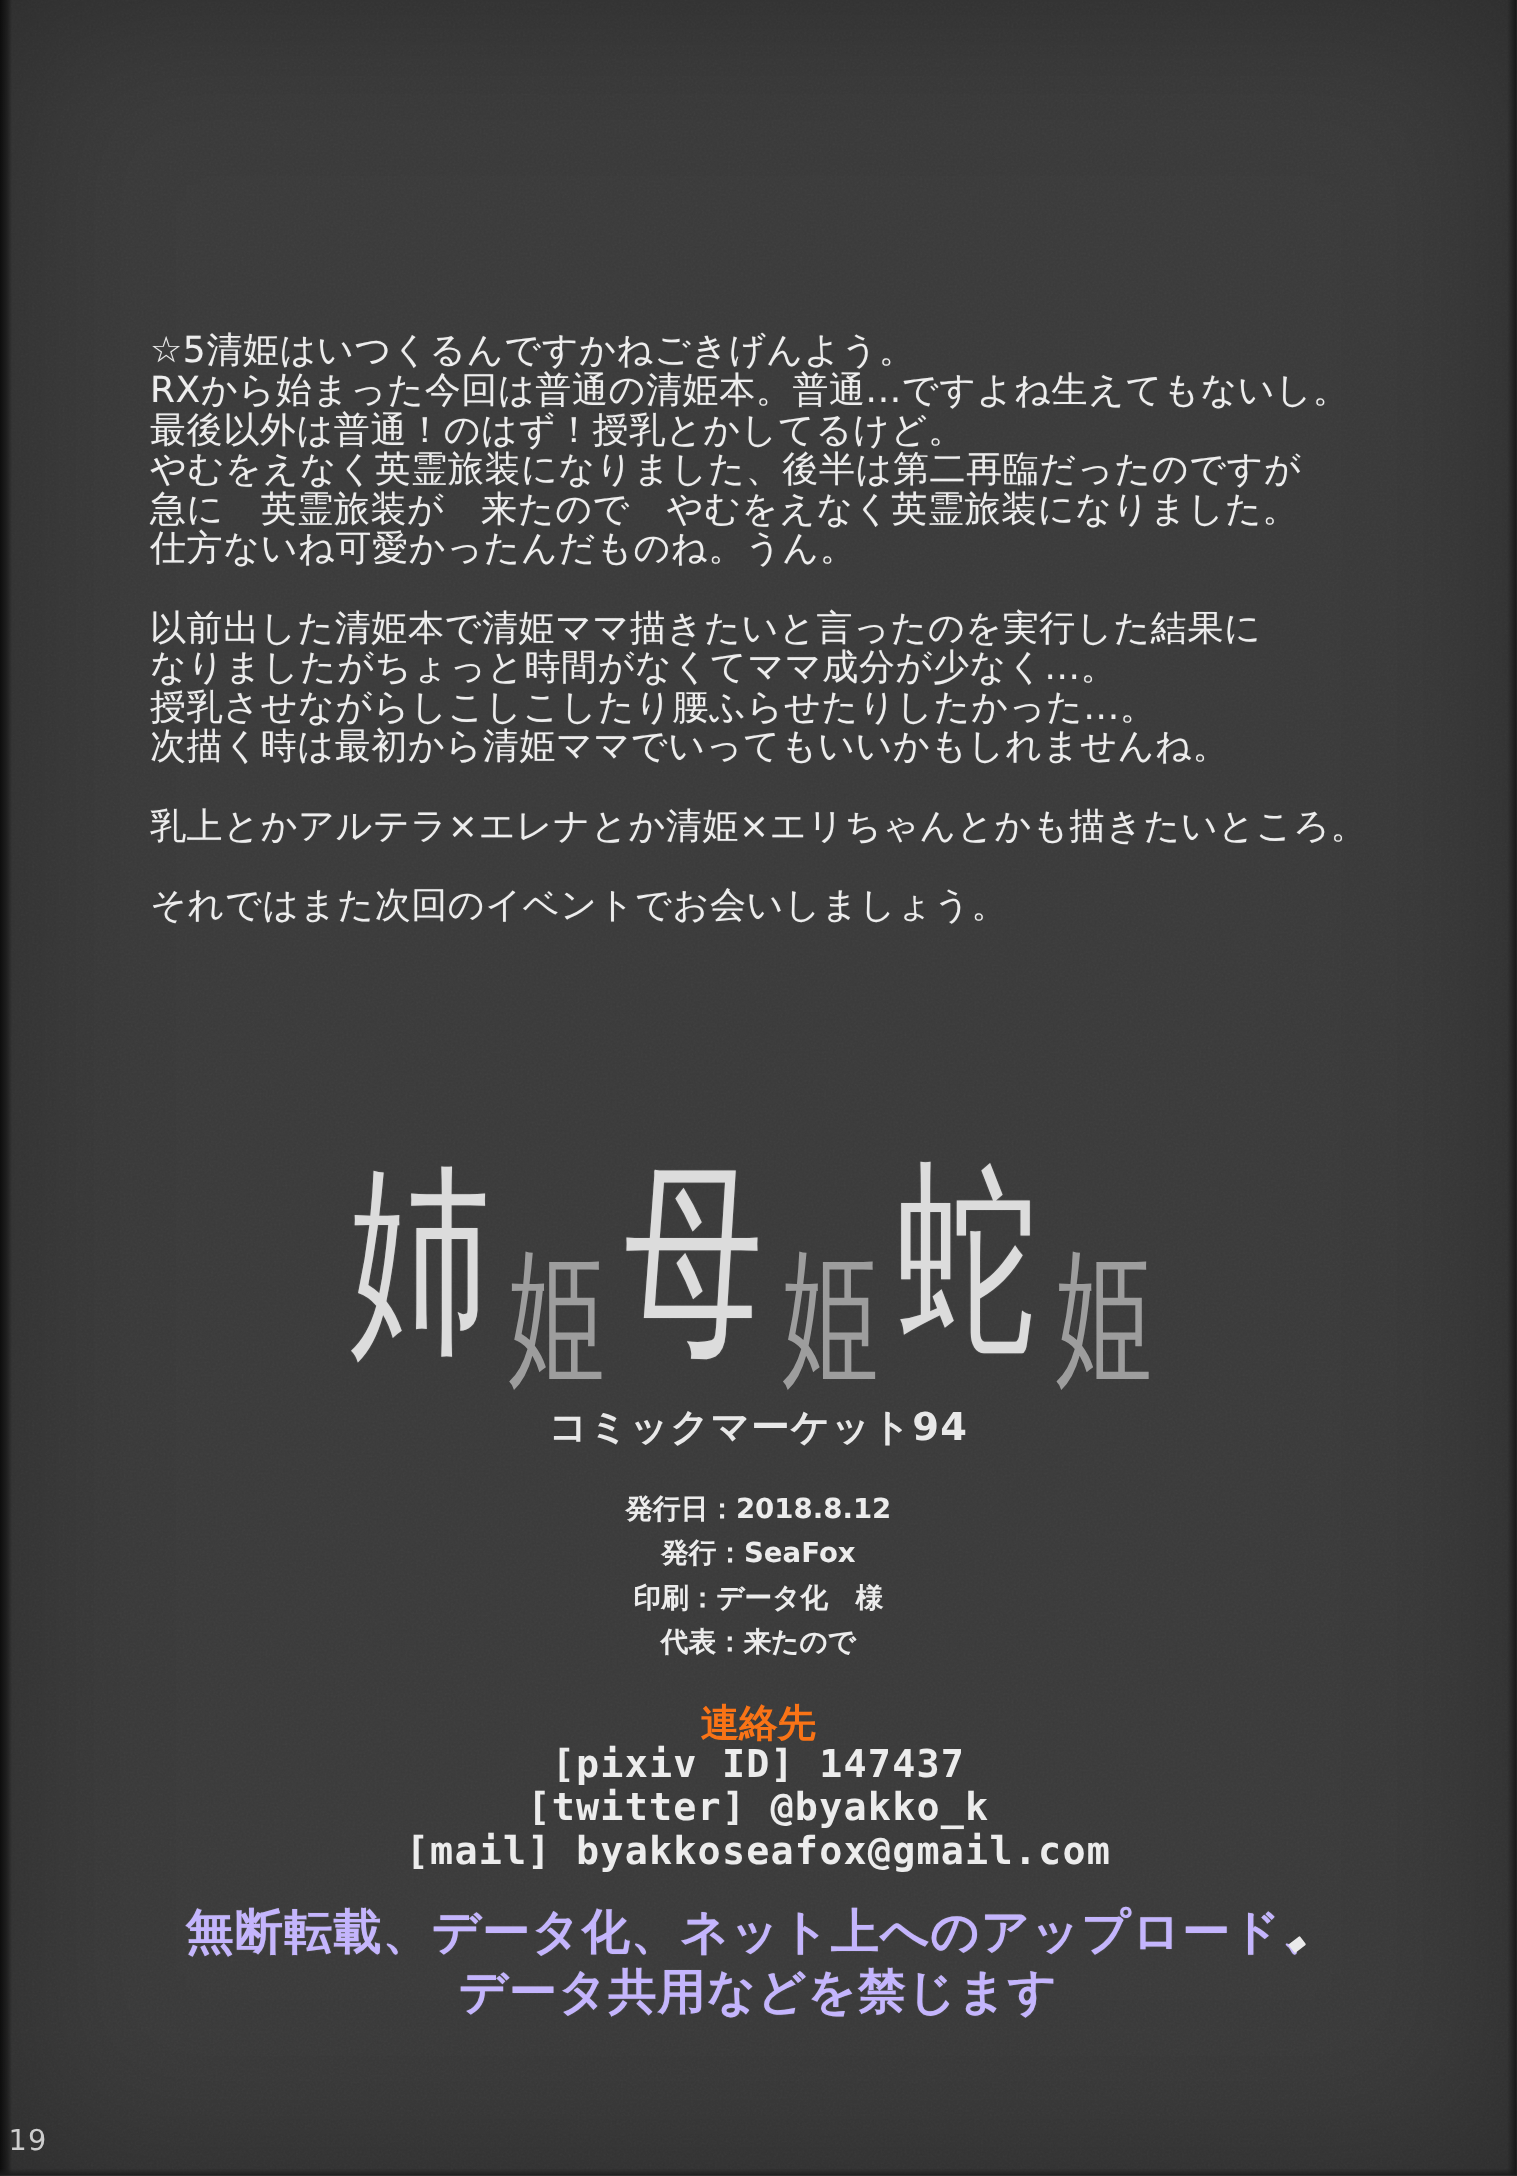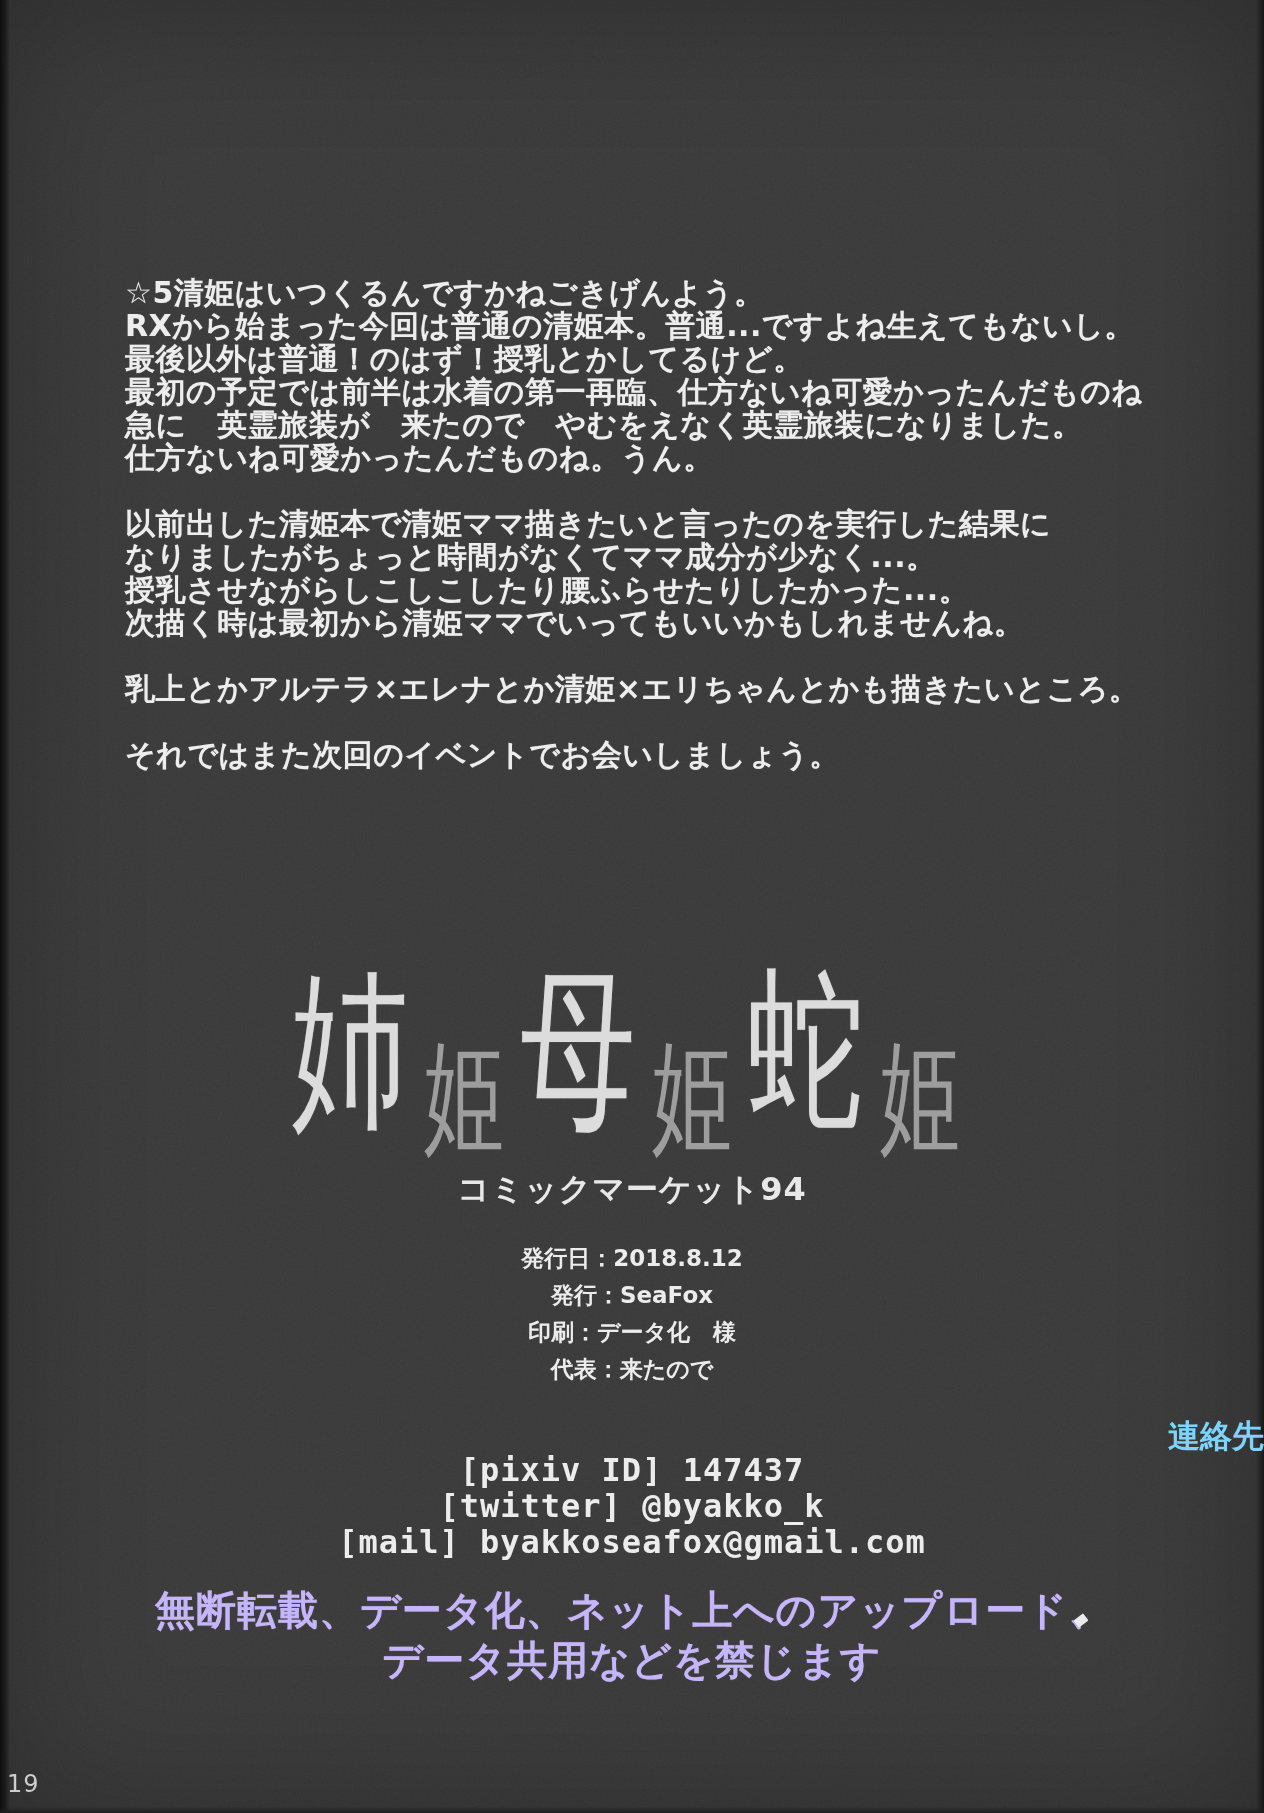--- a/index.html
+++ b/index.html
@@ -36,21 +36,21 @@
     position: absolute; inset: 0;
     box-shadow: inset 0 0 140px rgba(0,0,0,0.28);
     pointer-events: none;
   }
 
   
   .afterword {
     position: absolute;
     left: 125px; top: 276px; width: 1070px;
     font-size: 30px; line-height: 33px;
-    font-weight: bold;
+    font-weight: normal;
     letter-spacing: 0.5px;
     color: #ededed;
     text-shadow: 0 0 1px rgba(255,255,255,0.25);
   }
   .afterword .para { margin: 0 0 33px 0; }
   .afterword .line { white-space: pre; }
 
   
   .title-logo {
     position: absolute; top: 965px; left: 0; width: 100%;
@@ -87,23 +87,23 @@
   .colophon {
     position: absolute; top: 1240px; left: 0; width: 100%;
     text-align: center;
     font-size: 23px; line-height: 37px;
     font-weight: bold;
     color: #ececec;
   }
 
   .contact-heading {
     position: absolute; top: 1415px; left: 0; width: 100%;
-    text-align: right;
+    text-align: center;
     font-size: 32px; font-weight: bold;
-    color: #7dd3fc;
+    color: #f97316;
   }
   .contact {
     position: absolute; top: 1452px; left: 0; width: 100%;
     text-align: center;
     font-family: "DejaVu Sans Mono", "Liberation Mono", monospace;
     font-size: 32px; line-height: 36px;
     font-weight: bold;
     letter-spacing: 1px;
     color: #ececec;
   }
@@ -151,21 +151,21 @@
   <div class="edge-left"></div>
   <div class="edge-right"></div>
   <div class="edge-bottom"></div>
   <div class="vignette"></div>
 
   <div class="afterword">
     <div class="para">
         <div class="line">☆5清姫はいつくるんですかねごきげんよう。</div>
         <div class="line">RXから始まった今回は普通の清姫本。普通...ですよね生えてもないし。</div>
         <div class="line">最後以外は普通！のはず！授乳とかしてるけど。</div>
-        <div class="line">最初の予定では前半は水着の第一再臨、仕方ないね可愛かったんだものね</div>
+        <div class="line">やむをえなく英霊旅装になりました、後半は第二再臨だったのですが</div>
         <div class="line">急に　英霊旅装が　来たので　やむをえなく英霊旅装になりました。</div>
         <div class="line">仕方ないね可愛かったんだものね。うん。</div>
       </div>
     <div class="para">
         <div class="line">以前出した清姫本で清姫ママ描きたいと言ったのを実行した結果に</div>
         <div class="line">なりましたがちょっと時間がなくてママ成分が少なく...。</div>
         <div class="line">授乳させながらしこしこしたり腰ふらせたりしたかった...。</div>
         <div class="line">次描く時は最初から清姫ママでいってもいいかもしれませんね。</div>
       </div>
     <div class="para">

